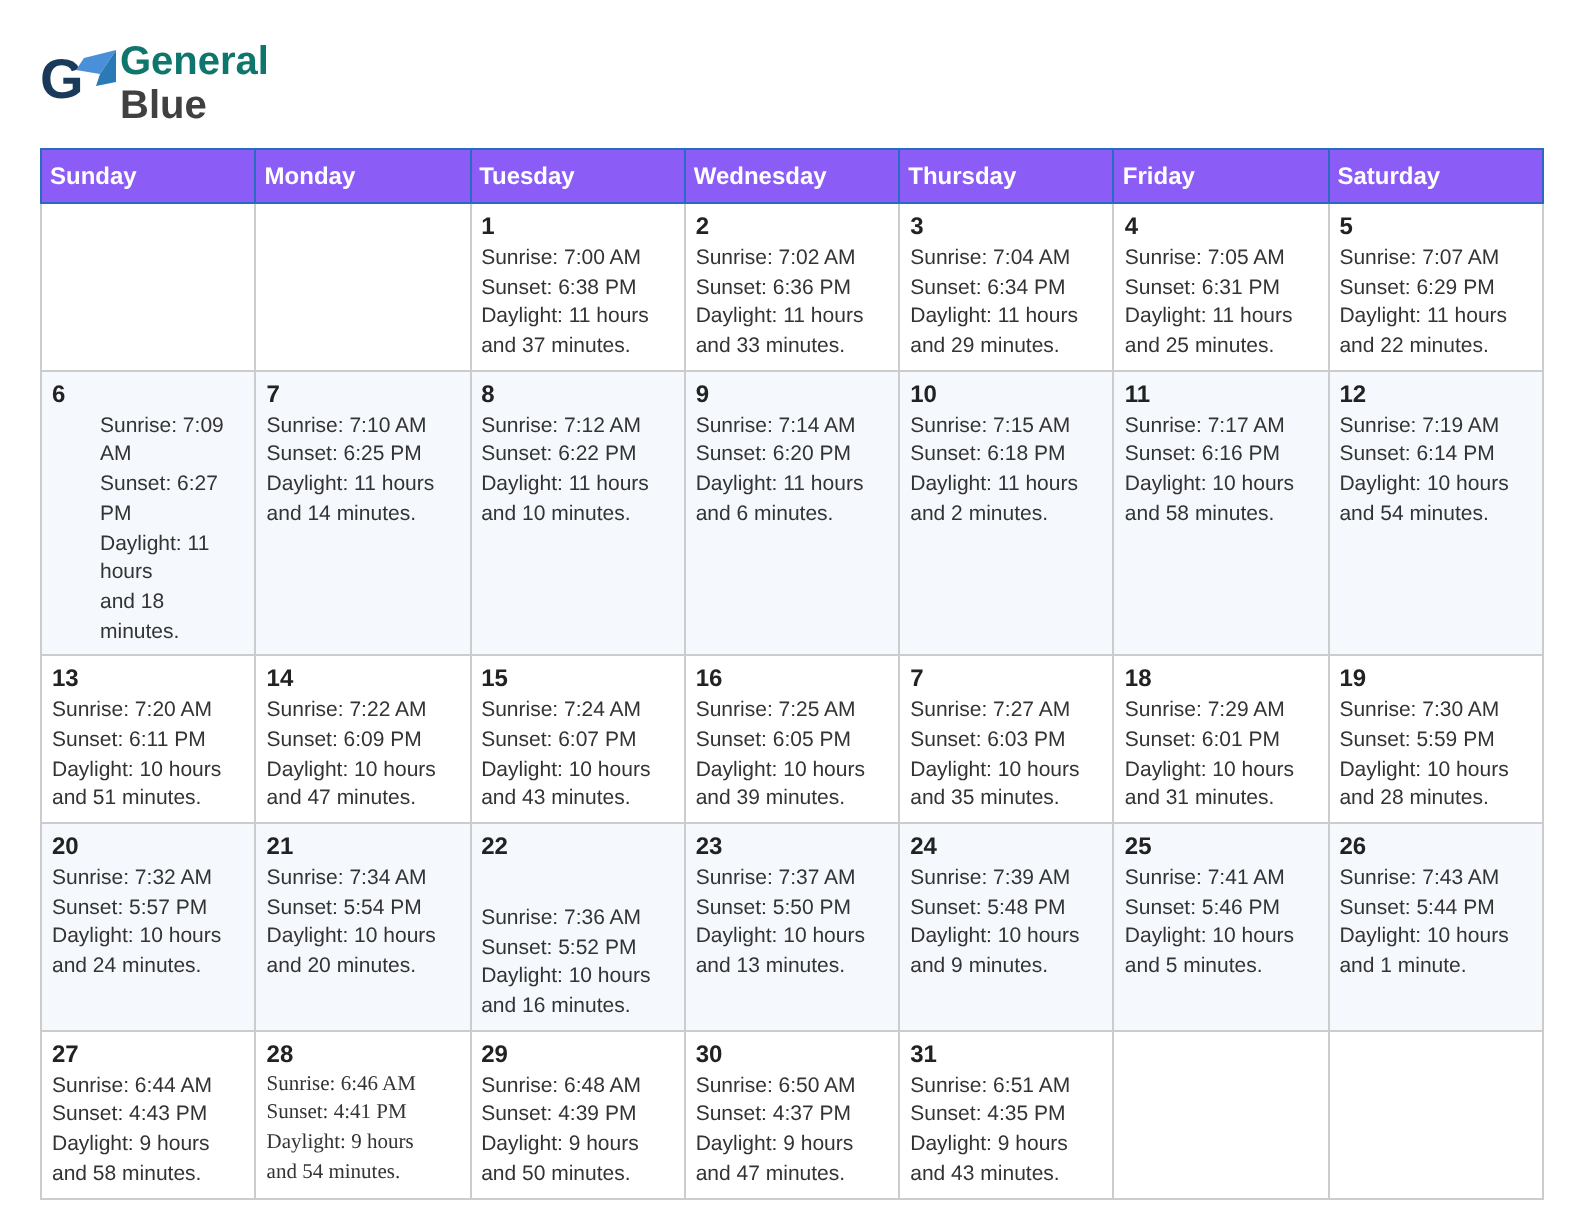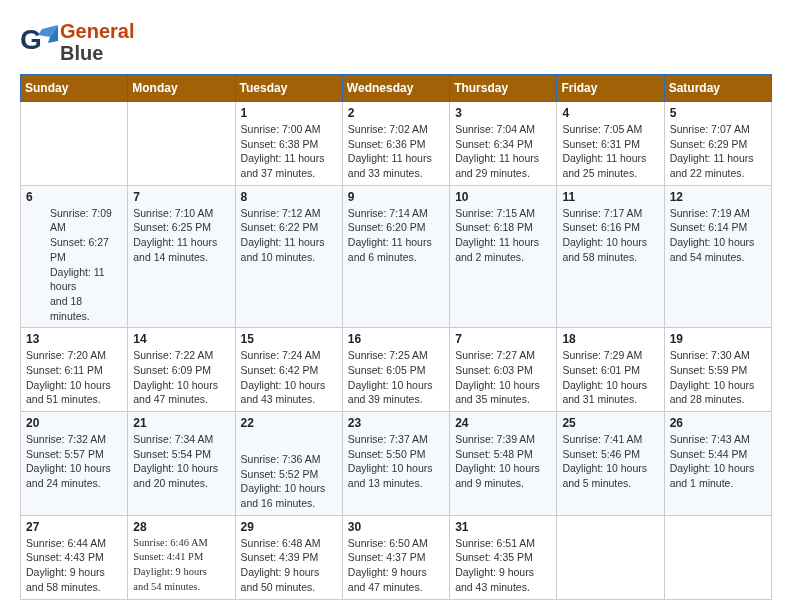--- a/index.html
+++ b/index.html
@@ -32,21 +32,21 @@
     .location {
       font-size: 18px;
       color: #444;
     }
     .calendar {
       width: 100%;
       border-collapse: collapse;
       font-size: 11px;
     }
     .calendar th {
-      background: #a16207;
+      background: #8b5cf6;
       color: #fff;
       padding: 6px 4px;
       text-align: left;
       font-size: 12px;
       font-weight: bold;
       border: 1px solid #2a6bbf;
     }
     .calendar td {
       border: 1px solid #ccc;
       vertical-align: top;
@@ -86,21 +86,21 @@
   <div class="logo">
     <div class="logo-area">
       <svg width="38" height="38" viewBox="0 0 38 38">
 
         <text x="0" y="26" font-size="28" font-weight="bold" fill="#1a3a5c" font-family="Arial">G</text>
 
         <polygon points="22,6 38,2 30,14 18,12" fill="#4a90d9"></polygon>
         <polygon points="30,14 38,2 38,18 28,20" fill="#2a7ab5"></polygon>
       </svg>
       <div>
-        <div style="font-size:20px;font-weight:bold;color:#c2410c;line-height:1.1;">General</div>
+        <div style="font-size:20px;font-weight:bold;color:#0f766e;line-height:1.1;">General</div>
         <div style="font-size:20px;font-weight:bold;color:#404040;line-height:1.1;">Blue</div>
       </div>
     </div>
   </div>
 </div>
 
 <table class="calendar">
   <thead>
     <tr>
     <th>Sunday</th>
@@ -214,21 +214,21 @@
         <td>
           <div class="day-num">14</div>
           <div class="cell-text" style="white-space: pre-line;">Sunrise: 7:22 AM
 Sunset: 6:09 PM
 Daylight: 10 hours
 and 47 minutes.</div>
         </td>
         <td>
           <div class="day-num">15</div>
           <div class="cell-text" style="white-space: pre-line;">Sunrise: 7:24 AM
-Sunset: 6:42 PM
+Sunset: 6:07 PM
 Daylight: 10 hours
 and 43 minutes.</div>
         </td>
         <td>
           <div class="day-num">16</div>
           <div class="cell-text" style="white-space: pre-line;">Sunrise: 7:25 AM
 Sunset: 6:05 PM
 Daylight: 10 hours
 and 39 minutes.</div>
         </td>

